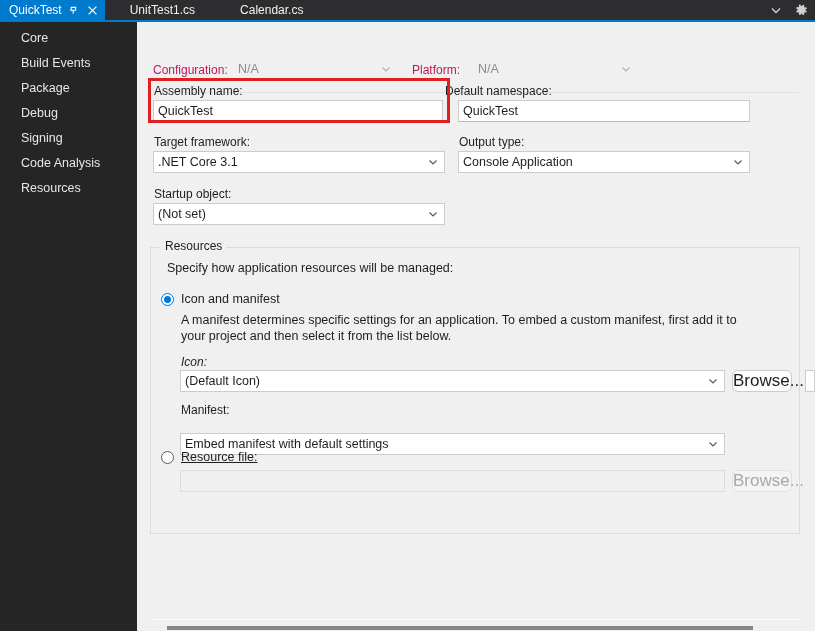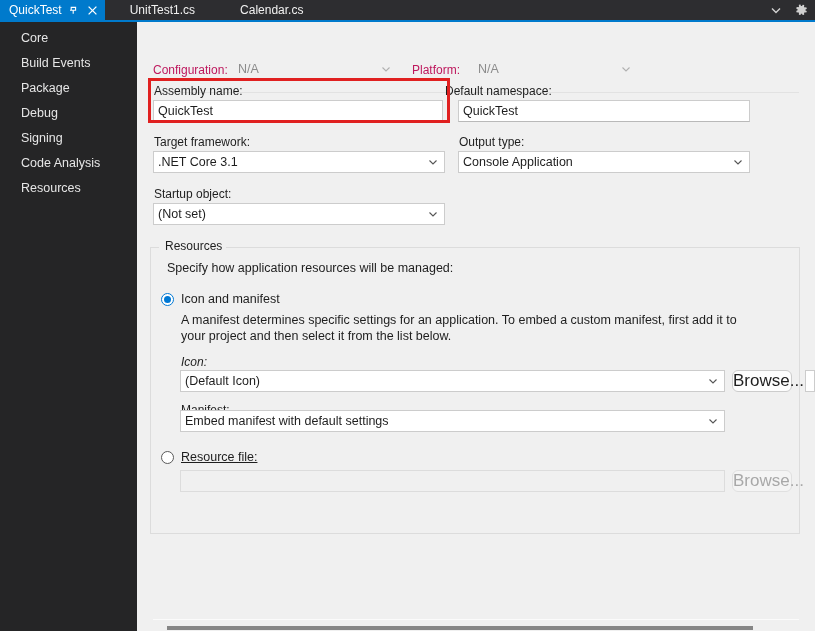--- a/index.html
+++ b/index.html
@@ -460,21 +460,21 @@
       <span class="chev">
         <svg width="10" height="10" viewBox="0 0 10 10">
             <path d="M1.5 3.5l3.5 3.5 3.5-3.5" stroke="currentColor" stroke-width="1.1" fill="none"></path>
           </svg>
       </span>
     </div>
     <div class="btn" style="position:absolute;left:595px;top:348px;width:59px;">Browse...</div>
     <div class="clip-edge" style="left:668px;top:348px;width:10px;height:22px;"></div>
 
     <div class="fld-label" style="position:absolute;left:44px;top:381px;">Manifest:</div>
-    <div class="combo" style="position:absolute;left:43px;top:388px;width:545px;">
+    <div class="combo" style="position:absolute;left:43px;top:411px;width:545px;">
       <span>Embed manifest with default settings</span>
       <span class="chev">
         <svg width="10" height="10" viewBox="0 0 10 10">
             <path d="M1.5 3.5l3.5 3.5 3.5-3.5" stroke="currentColor" stroke-width="1.1" fill="none"></path>
           </svg>
       </span>
     </div>
 
     <div class="radio-row" style="left:24px;top:428px;text-decoration:underline;">
       <span class="radio"></span>

